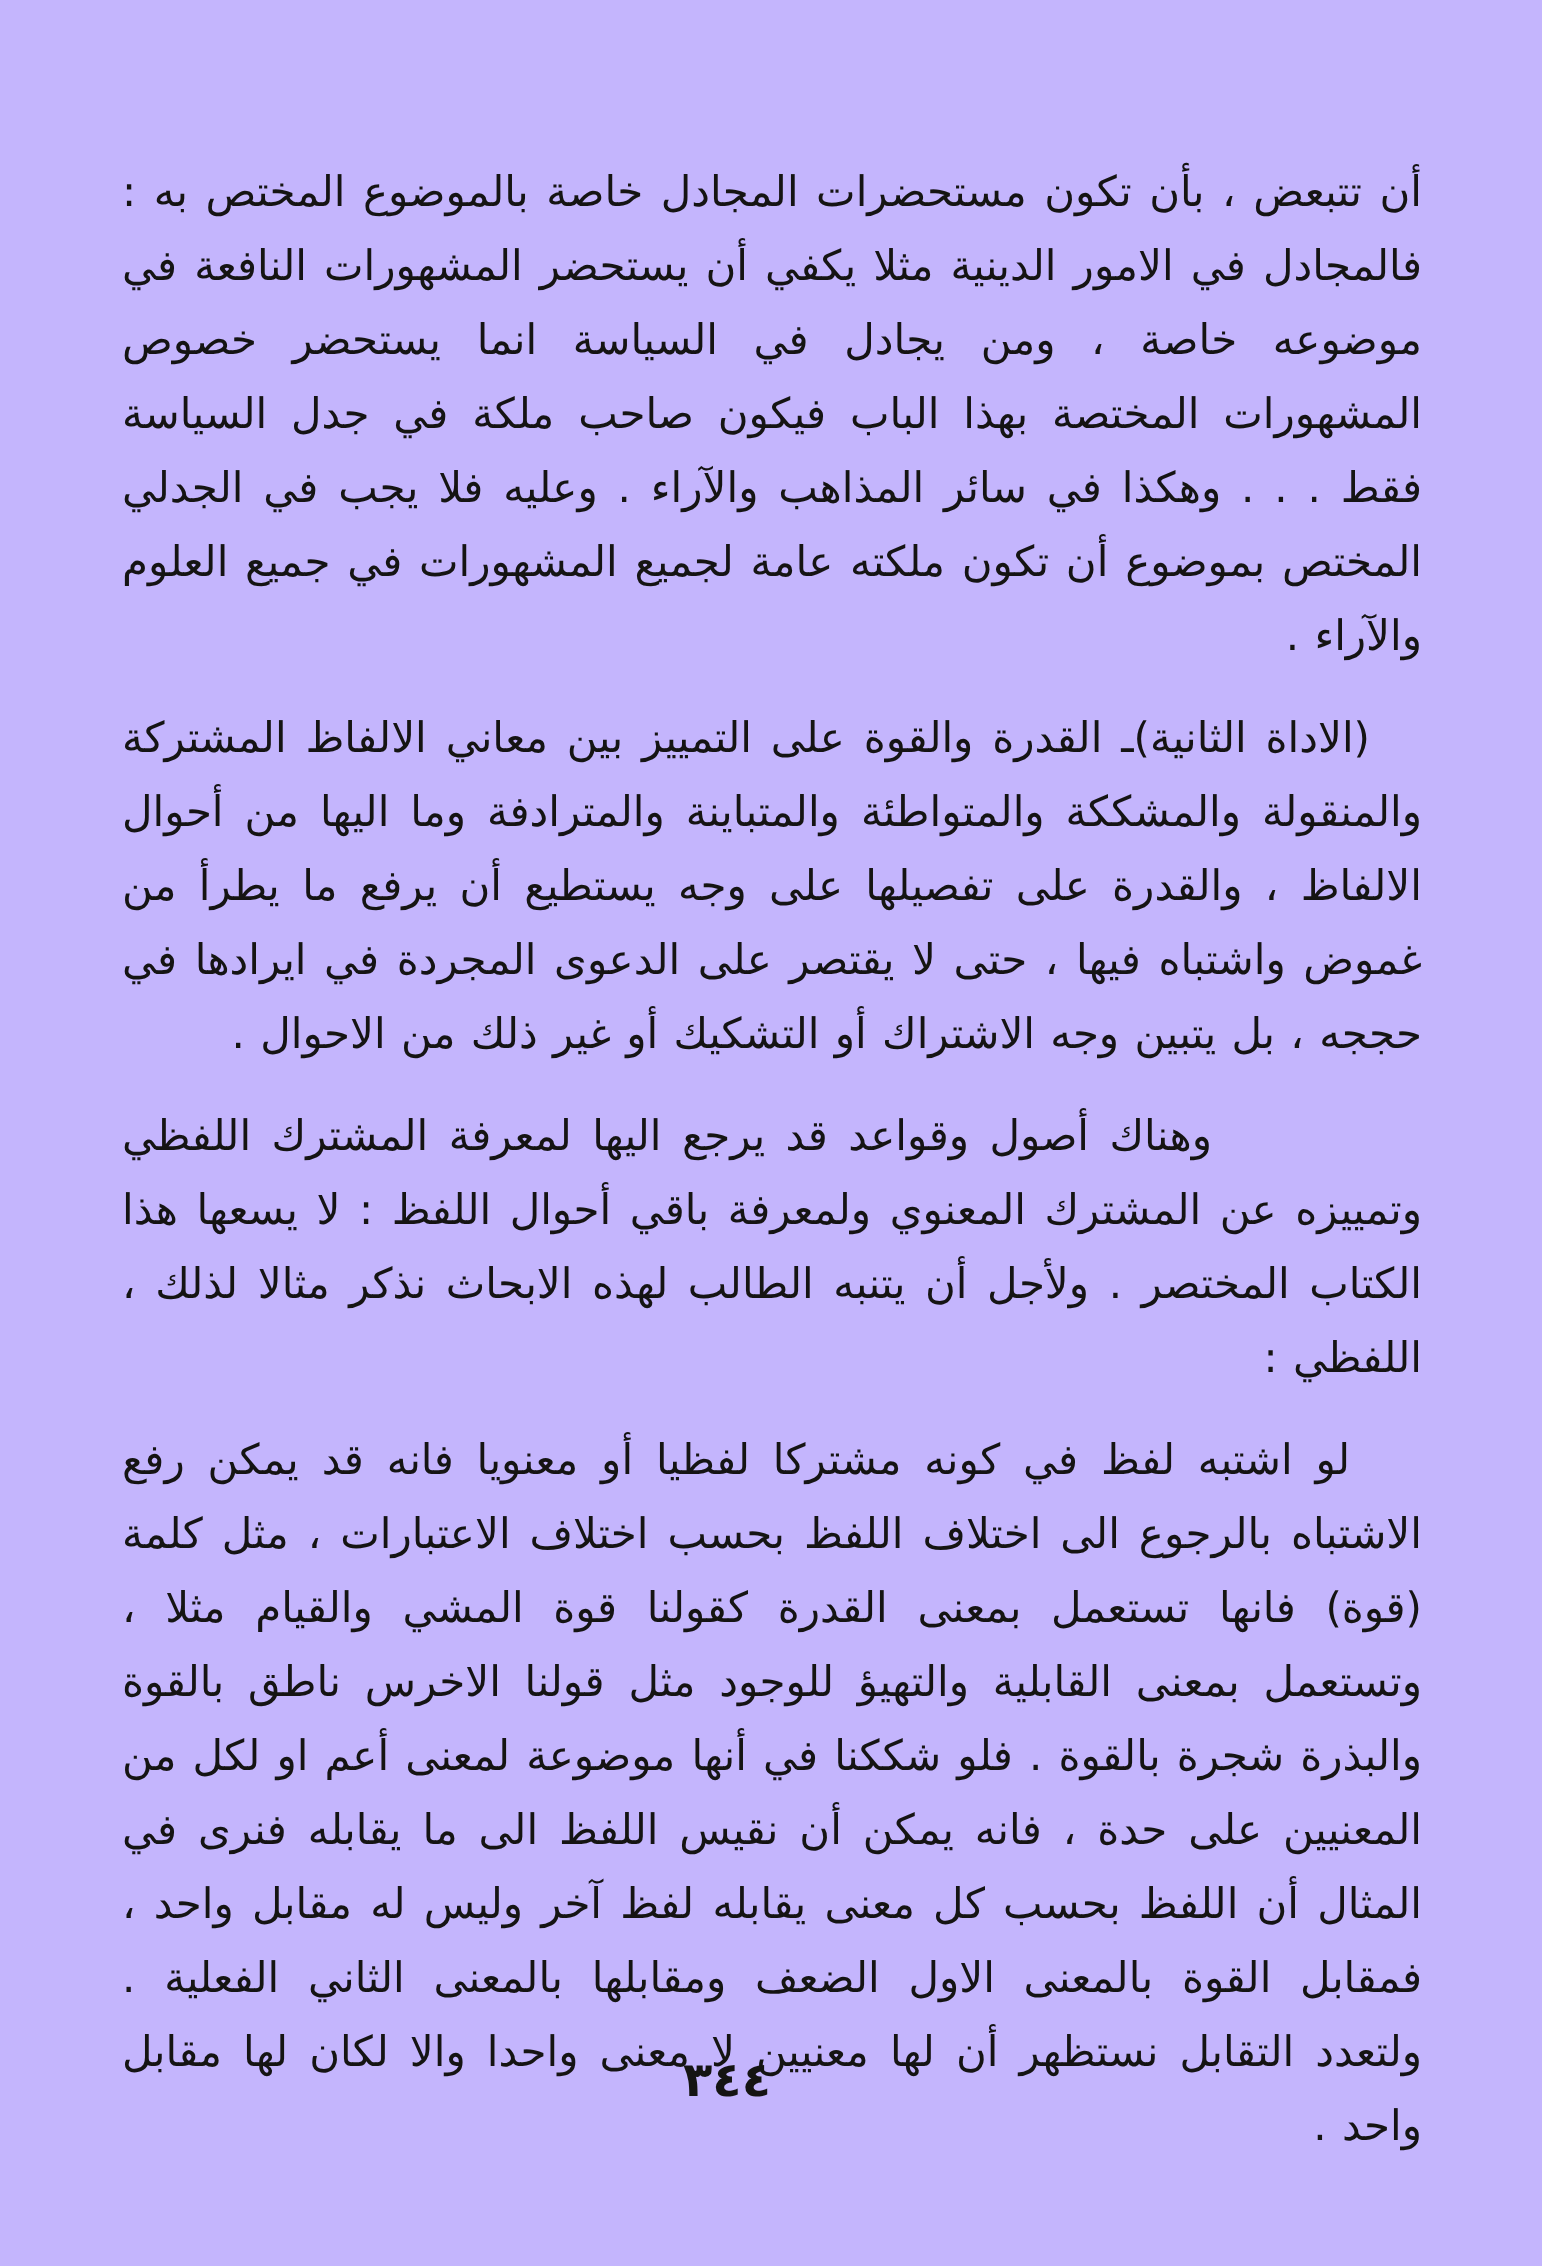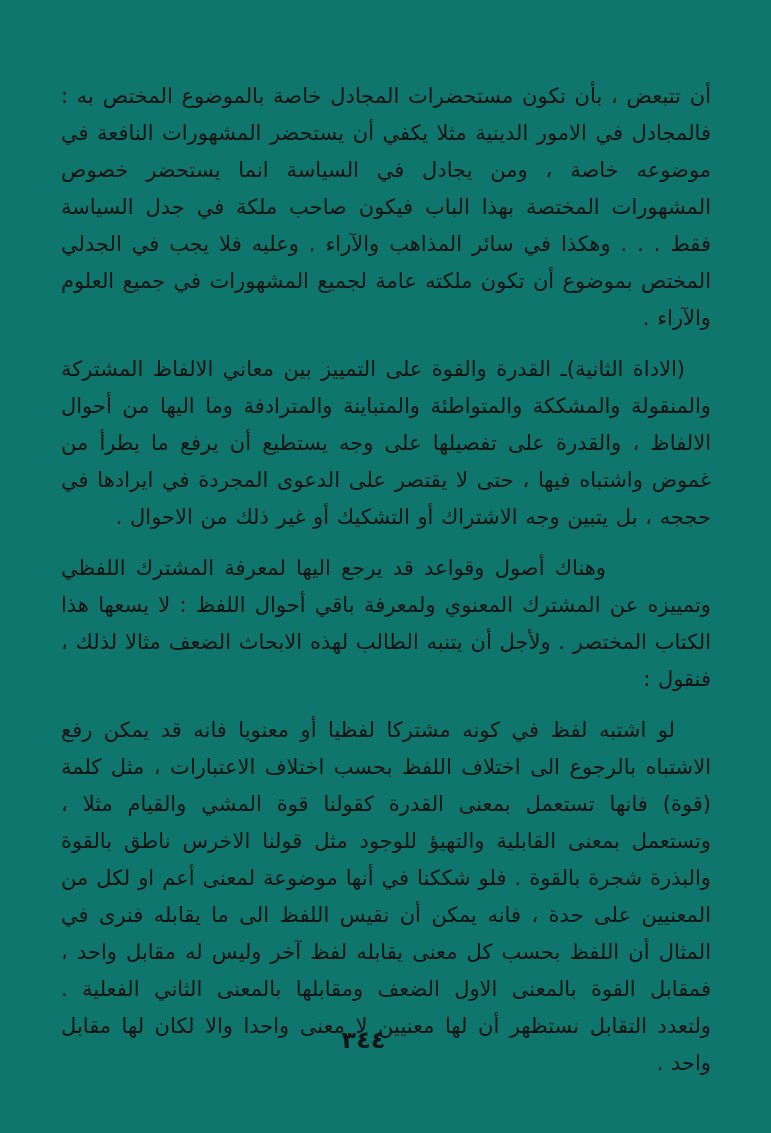--- a/index.html
+++ b/index.html
@@ -4,21 +4,21 @@
 <style>
   html, body {
     margin: 0;
     padding: 0;
     background: #ffffff;
   }
   .page {
     position: relative;
     width: 771px;
     height: 1133px;
-    background: #0f766e;
+    background: #c4b5fd;
     overflow: hidden;
     direction: rtl;
     font-family: "DejaVu Sans", sans-serif;
     color: #151413;
   }
   .text-block {
     position: absolute;
     top: 78px;
     right: 60px;
     width: 650px;
@@ -52,20 +52,20 @@
 </head>
 <body>
 
 <div class="page">
   <div class="text-block">
 
     <p class="para">أن تتبعض ، بأن تكون مستحضرات المجادل خاصة بالموضوع المختص به : فالمجادل في الامور الدينية مثلا يكفي أن يستحضر المشهورات النافعة في موضوعه خاصة ، ومن يجادل في السياسة انما يستحضر خصوص المشهورات المختصة بهذا الباب فيكون صاحب ملكة في جدل السياسة فقط . . . وهكذا في سائر المذاهب والآراء . وعليه فلا يجب في الجدلي المختص بموضوع أن تكون ملكته عامة لجميع المشهورات في جميع العلوم والآراء .</p>
 
     <p class="para indent-sm"><span class="lead-bold">(الاداة الثانية)ـ</span><span> القدرة والقوة على التمييز بين معاني الالفاظ المشتركة والمنقولة والمشككة والمتواطئة والمتباينة والمترادفة وما اليها من أحوال الالفاظ ، والقدرة على تفصيلها على وجه يستطيع أن يرفع ما يطرأ من غموض واشتباه فيها ، حتى لا يقتصر على الدعوى المجردة في ايرادها في حججه ، بل يتبين وجه الاشتراك أو التشكيك أو غير ذلك من الاحوال .</span></p>
 
-    <p class="para indent-xl">وهناك أصول وقواعد قد يرجع اليها لمعرفة المشترك اللفظي وتمييزه عن المشترك المعنوي ولمعرفة باقي أحوال اللفظ : لا يسعها هذا الكتاب المختصر . ولأجل أن يتنبه الطالب لهذه الابحاث الضعف مثالا لذلك ، فنقول :</p>
+    <p class="para indent-xl">وهناك أصول وقواعد قد يرجع اليها لمعرفة المشترك اللفظي وتمييزه عن المشترك المعنوي ولمعرفة باقي أحوال اللفظ : لا يسعها هذا الكتاب المختصر . ولأجل أن يتنبه الطالب لهذه الابحاث نذكر مثالا لذلك ، اللفظي :</p>
 
     <p class="para indent-md">لو اشتبه لفظ في كونه مشتركا لفظيا أو معنويا فانه قد يمكن رفع الاشتباه بالرجوع الى اختلاف اللفظ بحسب اختلاف الاعتبارات ، مثل كلمة (قوة) فانها تستعمل بمعنى القدرة كقولنا قوة المشي والقيام مثلا ، وتستعمل بمعنى القابلية والتهيؤ للوجود مثل قولنا الاخرس ناطق بالقوة والبذرة شجرة بالقوة . فلو شككنا في أنها موضوعة لمعنى أعم او لكل من المعنيين على حدة ، فانه يمكن أن نقيس اللفظ الى ما يقابله فنرى في المثال أن اللفظ بحسب كل معنى يقابله لفظ آخر وليس له مقابل واحد ، فمقابل القوة بالمعنى الاول الضعف ومقابلها بالمعنى الثاني الفعلية . ولتعدد التقابل نستظهر أن لها معنيين لا معنى واحدا والا لكان لها مقابل واحد .</p>
 
   </div>
 
   <div class="page-number">٣٤٤</div>
 </div>
 
 </body></html>

